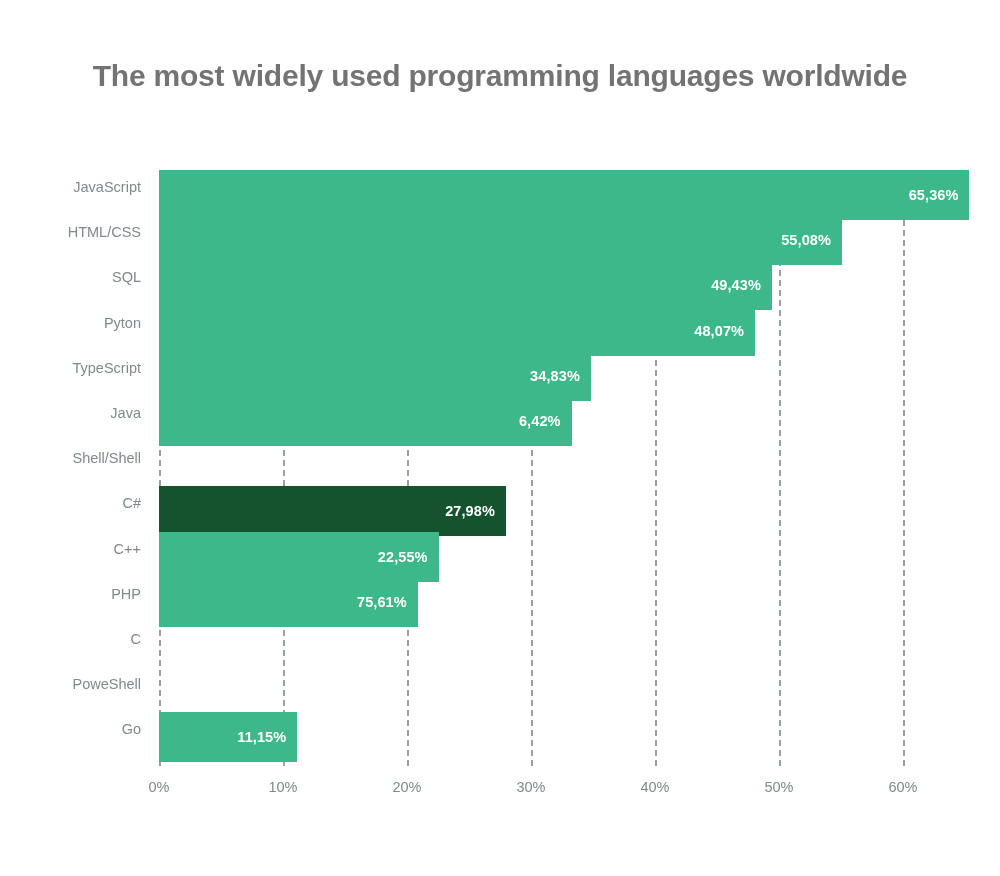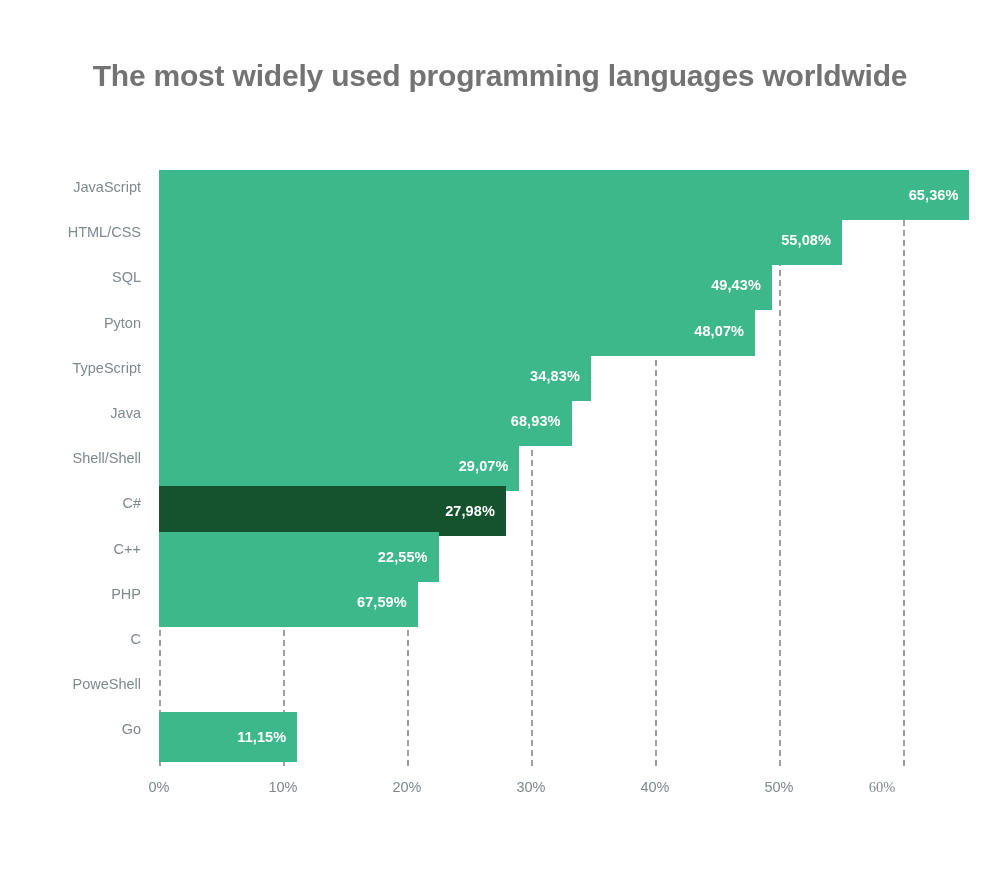--- a/index.html
+++ b/index.html
@@ -170,45 +170,42 @@
         </div>
         <div class="bar-row" style="top: 180.8px;">
           <div class="ylabel">TypeScript</div>
           <div class="bar" style="width: 431.892px; background: rgb(60, 184, 138);">
             <span class="bar-value">34,83%</span>
           </div>
         </div>
         <div class="bar-row" style="top: 226px;">
           <div class="ylabel">Java</div>
           <div class="bar" style="width: 412.548px; background: rgb(60, 184, 138);">
-            <span class="bar-value">68,93%</span>
+            <span class="bar-value">6,42%</span>
           </div>
         </div>
         <div class="bar-row" style="top: 271.2px;">
           <div class="ylabel">Shell/Shell</div>
-          <div class="bar" style="width: 360.468px; background: rgb(60, 184, 138);">
-            <span class="bar-value">29,07%</span>
-          </div>
         </div>
         <div class="bar-row" style="top: 316.4px;">
           <div class="ylabel">C#</div>
           <div class="bar" style="width: 346.952px; background: #14532d;">
             <span class="bar-value">27,98%</span>
           </div>
         </div>
         <div class="bar-row" style="top: 361.6px;">
           <div class="ylabel">C++</div>
           <div class="bar" style="width: 279.62px; background: rgb(60, 184, 138);">
             <span class="bar-value">22,55%</span>
           </div>
         </div>
         <div class="bar-row" style="top: 406.8px;">
           <div class="ylabel">PHP</div>
           <div class="bar" style="width: 258.788px; background: rgb(60, 184, 138);">
-            <span class="bar-value">67,59%</span>
+            <span class="bar-value">75,61%</span>
           </div>
         </div>
         <div class="bar-row" style="top: 452px;">
           <div class="ylabel">C</div>
         </div>
         <div class="bar-row" style="top: 497.2px;">
           <div class="ylabel">PoweShell</div>
         </div>
         <div class="bar-row" style="top: 542.4px;">
           <div class="ylabel">Go</div>
@@ -217,17 +214,17 @@
           </div>
         </div>
       </div>
     <div class="xticks" style="top: 609.4px;">
         <div class="xtick" style="left: 0px;">0%</div>
         <div class="xtick" style="left: 124px;">10%</div>
         <div class="xtick" style="left: 248px;">20%</div>
         <div class="xtick" style="left: 372px;">30%</div>
         <div class="xtick" style="left: 496px;">40%</div>
         <div class="xtick" style="left: 620px;">50%</div>
-        <div class="xtick" style="left: 723px; font-family: Liberation Serif, serif;">60%</div>
+        <div class="xtick" style="left: 744px;">60%</div>
       </div>
   </div>
 
 </div>
 
 </body></html>

